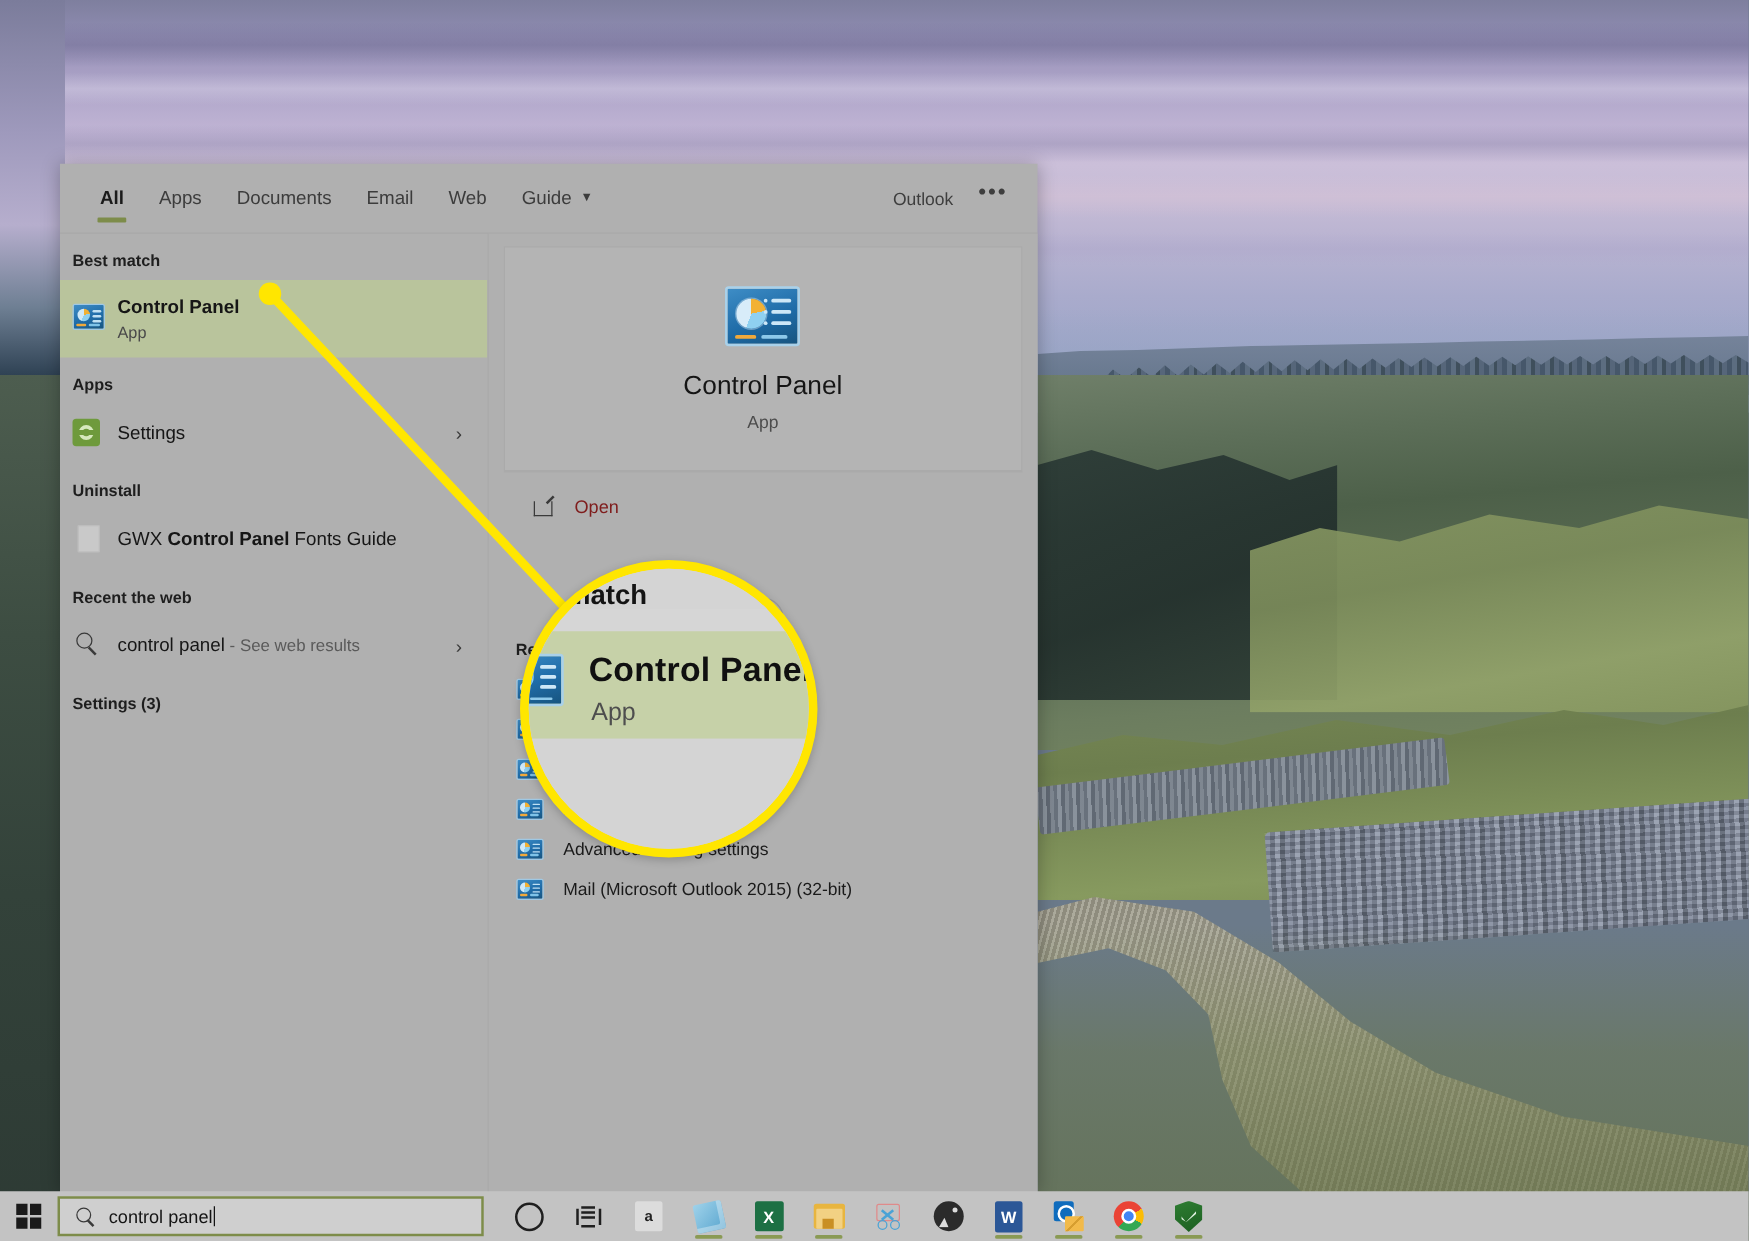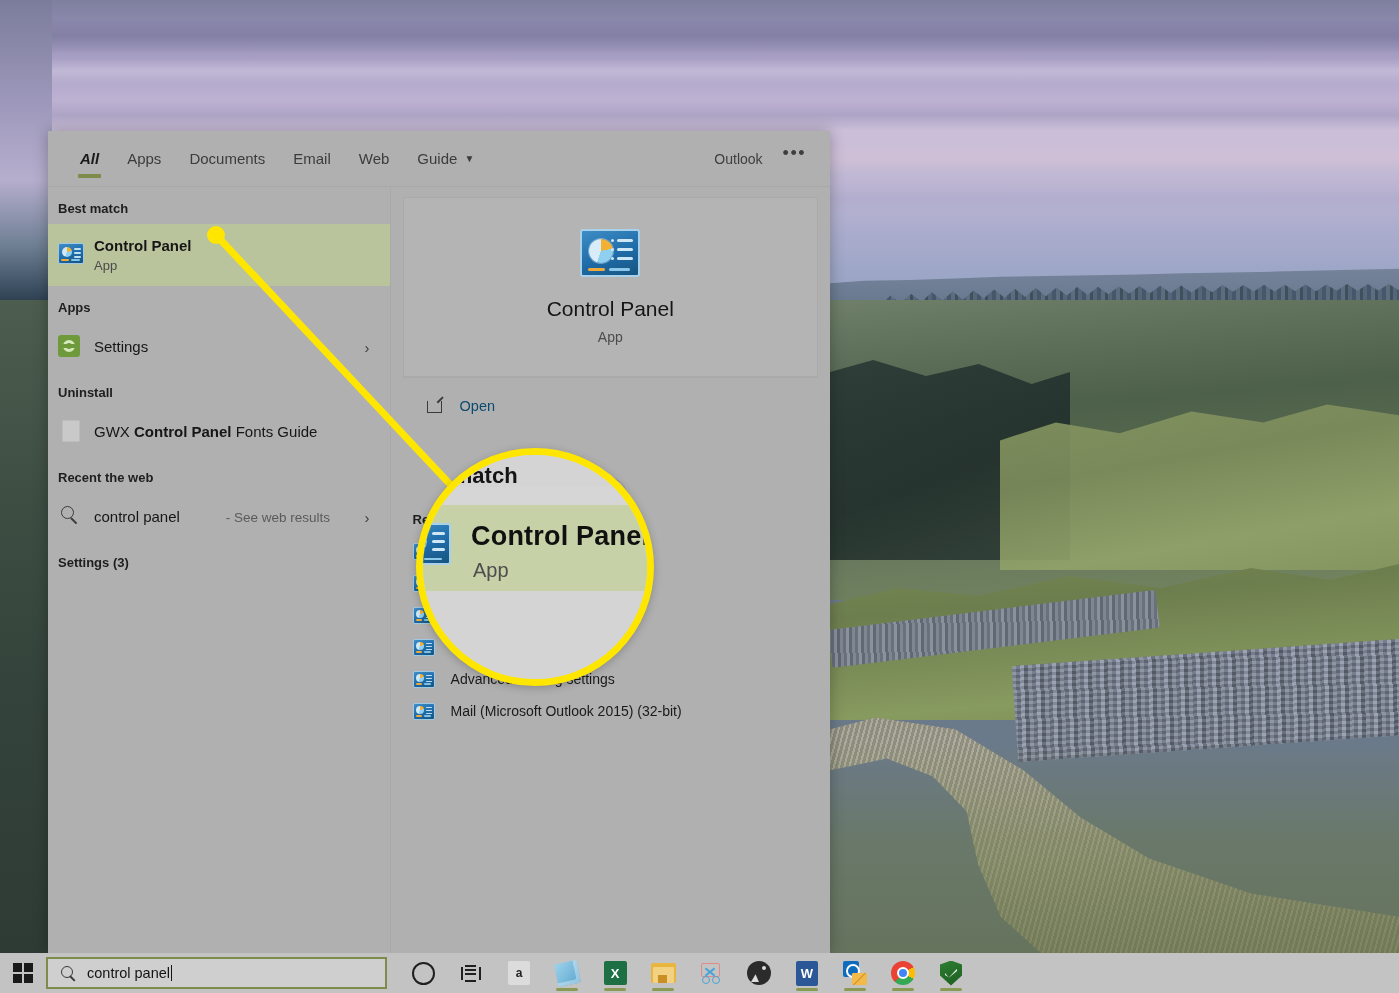--- a/index.html
+++ b/index.html
@@ -117,21 +117,21 @@
   }
   .tabbar{
     height:55px;display:flex;align-items:center;
     padding:0 14px 0 18px;position:relative;
     border-bottom:1px solid #a8a8a8;
   }
   .tab{
     position:relative;padding:0 14px;height:55px;display:flex;align-items:center;
     font-size:15px;color:#3c3c3c;cursor:default;
   }
-  .tab.active{color:#1b1b1b;font-weight:600;font-style:italic;}
+  .tab.active{color:#1b1b1b;font-weight:600;}
   .tab.active .underline{
     position:absolute;left:12px;right:12px;bottom:8px;height:4px;background:#7d8c4a;border-radius:1px;
   }
   .tab .caret{margin-left:7px;font-size:10px;line-height:1;}
   .tabbar .spacer{flex:1;}
   .feedback{font-size:14px;color:#3e3e3e;padding:0 14px;cursor:default;}
   .dots{font-size:18px;color:#3e3e3e;letter-spacing:1.5px;padding:0 10px 10px 6px;cursor:default;}
 
   .body-cols{display:flex;height:769px;}
   .left-col{width:342px;position:relative;}
@@ -191,21 +191,21 @@
   .doc-ico{
     width:16px;height:20px;background:#c9c9c9;border:1px solid #bdbdbd;border-radius:1px;margin-left:4px;
   }
   .mag-ico{width:20px;height:20px;position:relative;margin-left:2px;}
   .mag-ico:before{
     content:"";position:absolute;left:1px;top:1px;width:11px;height:11px;border:1.8px solid #3a3a3a;border-radius:50%;
   }
   .mag-ico:after{
     content:"";position:absolute;left:11px;top:12px;width:8px;height:1.8px;background:#3a3a3a;transform:rotate(45deg);transform-origin:left center;
   }
-  .web-sub{color:#5a5a5a;font-size:13.5px;padding-left:42px;}
+  .web-sub{color:#5a5a5a;font-size:13.5px;}
   .bold-seg{font-weight:700;}
 
   
   .preview-card{
     margin:10px 12px 0 12px;background:#b4b4b4;border:1px solid #aaaaaa;
     height:178px;display:flex;flex-direction:column;align-items:center;justify-content:center;
   }
   .preview-ico{
     width:56px;height:44px;border-radius:3px;
     background:linear-gradient(160deg,#3e8dc6,#1f6ca8 55%,#17547f);
@@ -225,21 +225,21 @@
   .preview-title{font-size:21px;color:#151515;}
   .preview-sub{font-size:14px;color:#4c4c4c;margin-top:8px;}
 
   .action-row{
     margin:0 12px;height:56px;display:flex;align-items:center;gap:16px;
     padding-left:24px;border-top:1px solid #a9a9a9;cursor:default;
   }
   .open-ico{width:17px;height:14px;position:relative;}
   .open-ico:before{content:"";position:absolute;left:0;bottom:0;width:13px;height:11px;border:1.6px solid #3a3a3a;border-top:none;}
   .open-ico:after{content:"";position:absolute;right:0;top:0;width:8px;height:1.6px;background:#3a3a3a;transform:rotate(-45deg);}
-  .action-label{font-size:14.5px;color:#0c4a6e;}
+  .action-label{font-size:14.5px;color:#7f1d1d;}
 
   .expander{
     position:absolute;left:0;right:0;top:291px;display:flex;justify-content:center;
   }
   .expander-btn{
     width:32px;height:32px;border-radius:50%;border:1px solid #9b9b9b;
     display:flex;align-items:center;justify-content:center;background:#b4b4b4;cursor:default;
   }
   .expander-btn .cv{
     width:11px;height:11px;border-right:2px solid #3b3b3b;border-bottom:2px solid #3b3b3b;

